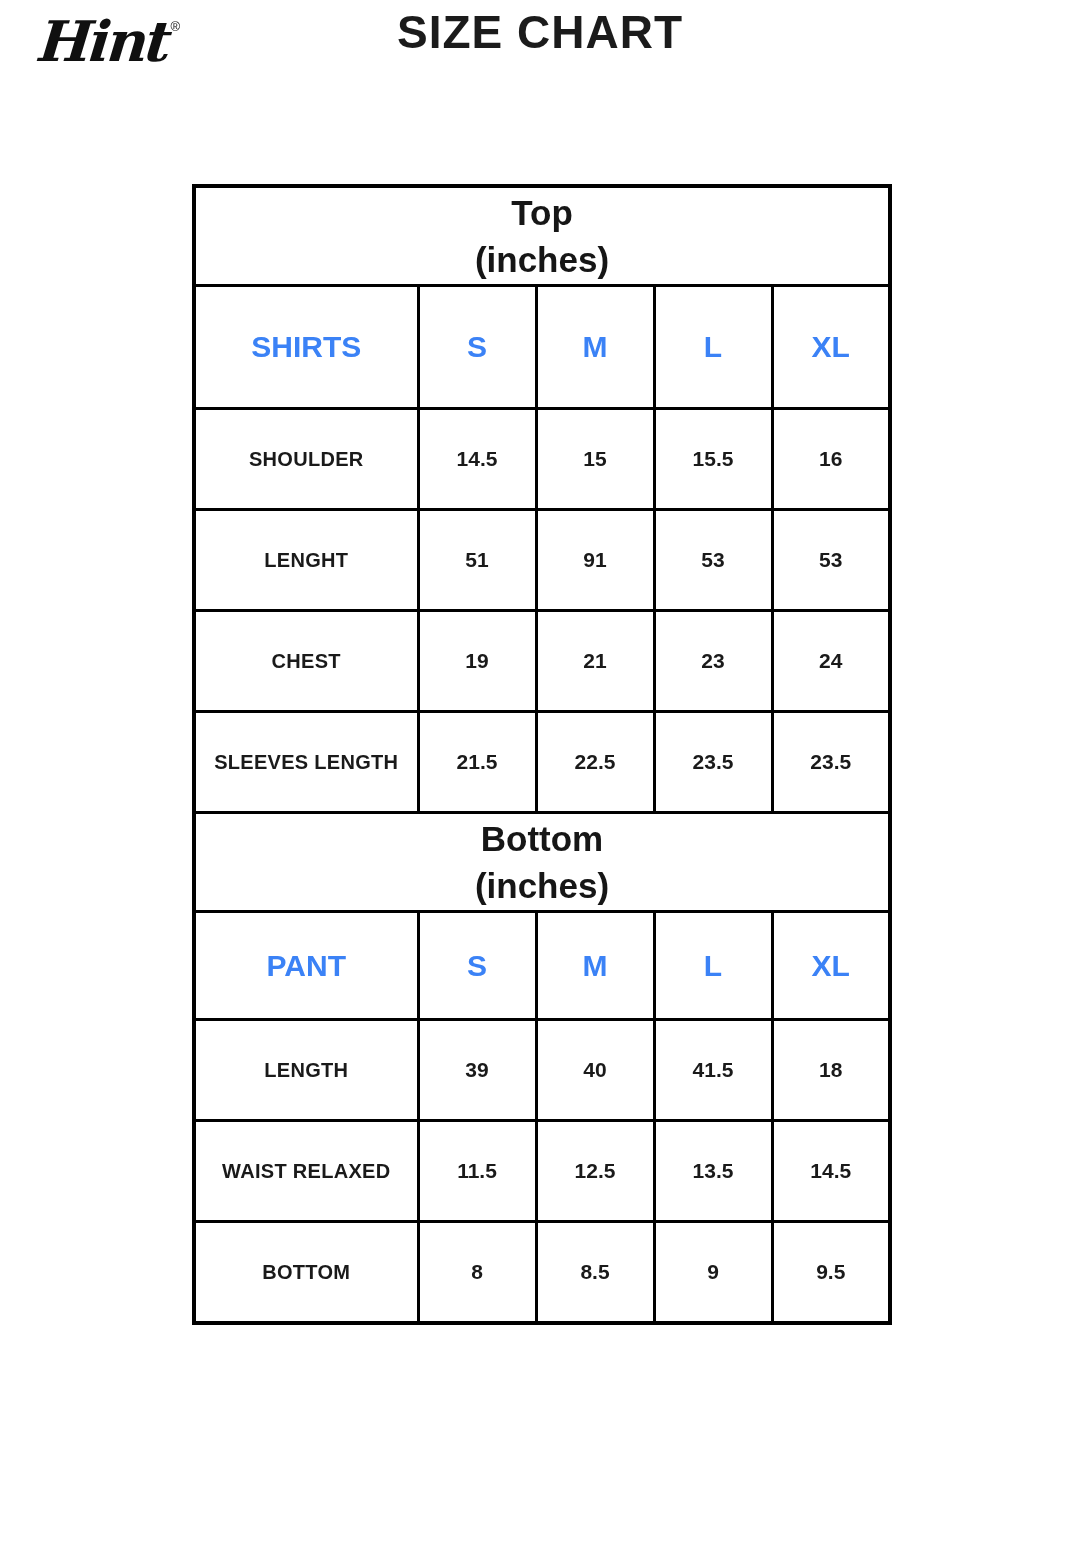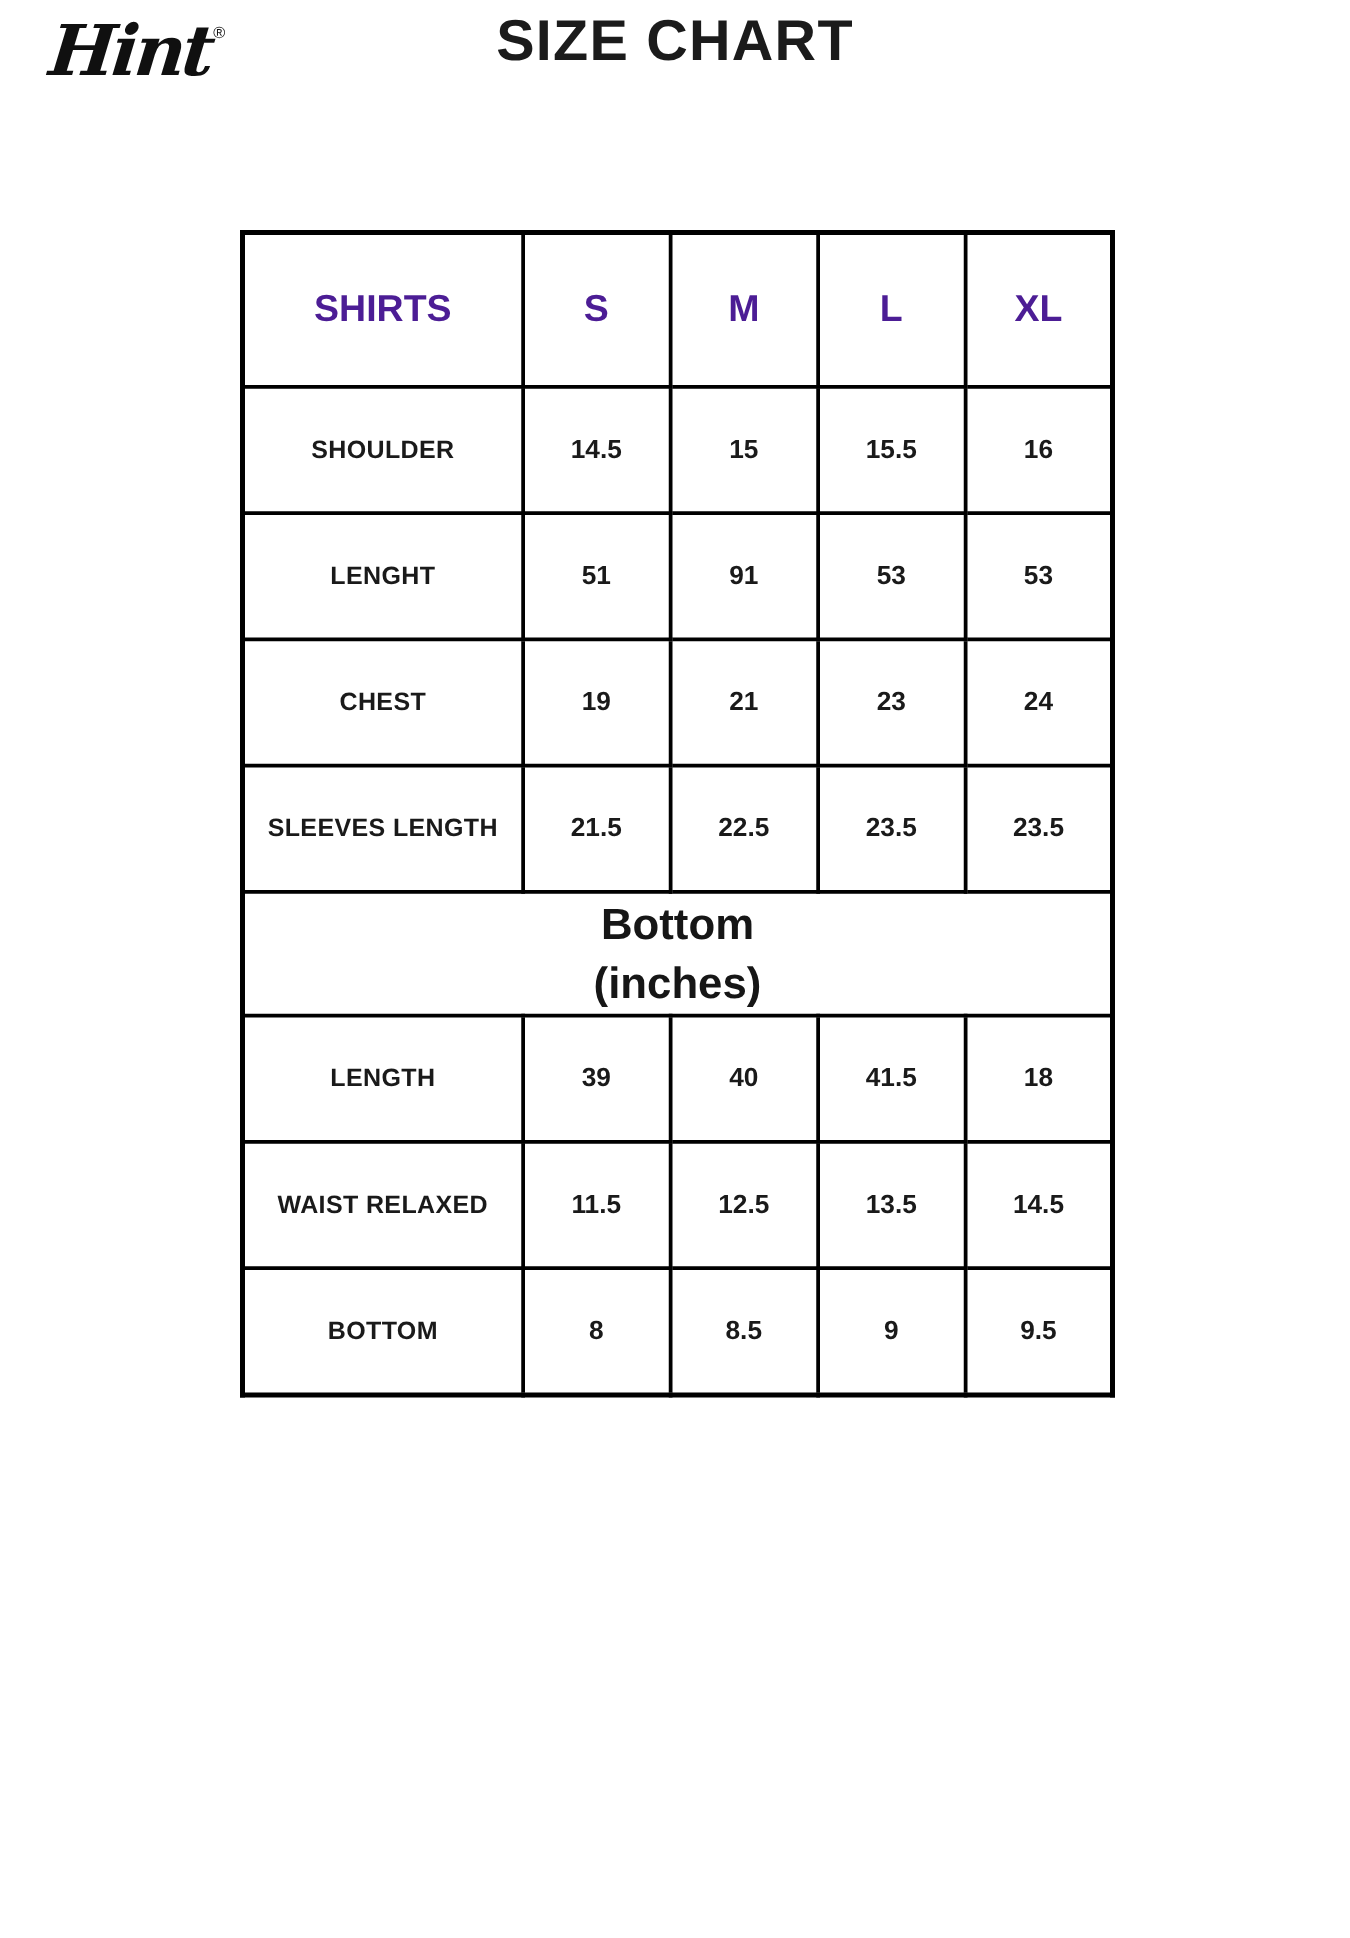--- a/index.html
+++ b/index.html
@@ -79,21 +79,21 @@
     font-size: 35px;
     font-weight: 800;
     line-height: 47px;
     color: #161616;
   }
   tr.sizes-row-top td    { height: 120px; }
   tr.sizes-row-bottom td { height: 105px; }
   tr.sizes-row-top td, tr.sizes-row-bottom td {
     font-size: 30px;
     font-weight: 700;
-    color: #4c1d95;
+    color: #3b82f6;
   }
   tr.data-row td { height: 98px; }
   td.lbl {
     font-size: 20px;
     font-weight: 700;
     letter-spacing: 0.3px;
     color: #161616;
   }
   td.val {
     font-size: 21px;
@@ -115,20 +115,26 @@
   <table class="chart">
     <colgroup>
       <col class="c-label">
       <col class="c-size">
       <col class="c-size">
       <col class="c-size">
       <col class="c-size">
     </colgroup>
     <tbody>
 
+      <tr class="section-row">
+        <td colspan="5">
+          <div class="sec-line1">Top</div>
+          <div class="sec-line2">(inches)</div>
+        </td>
+      </tr>
 
       <tr class="sizes-row-top">
         <td class="hdr-lbl">SHIRTS</td>
         <td>S</td>
         <td>M</td>
         <td>L</td>
         <td>XL</td>
       </tr>
 
       <tr class="data-row">
@@ -163,20 +169,27 @@
         <td class="val">23.5</td>
       </tr>
 
       <tr class="section-row">
         <td colspan="5">
           <div class="sec-line1">Bottom</div>
           <div class="sec-line2">(inches)</div>
         </td>
       </tr>
 
+      <tr class="sizes-row-bottom">
+        <td class="hdr-lbl">PANT</td>
+        <td>S</td>
+        <td>M</td>
+        <td>L</td>
+        <td>XL</td>
+      </tr>
 
       <tr class="data-row">
         <td class="lbl">LENGTH</td>
         <td class="val">39</td>
         <td class="val">40</td>
         <td class="val">41.5</td>
         <td class="val">18</td>
       </tr>
 
       <tr class="data-row">

